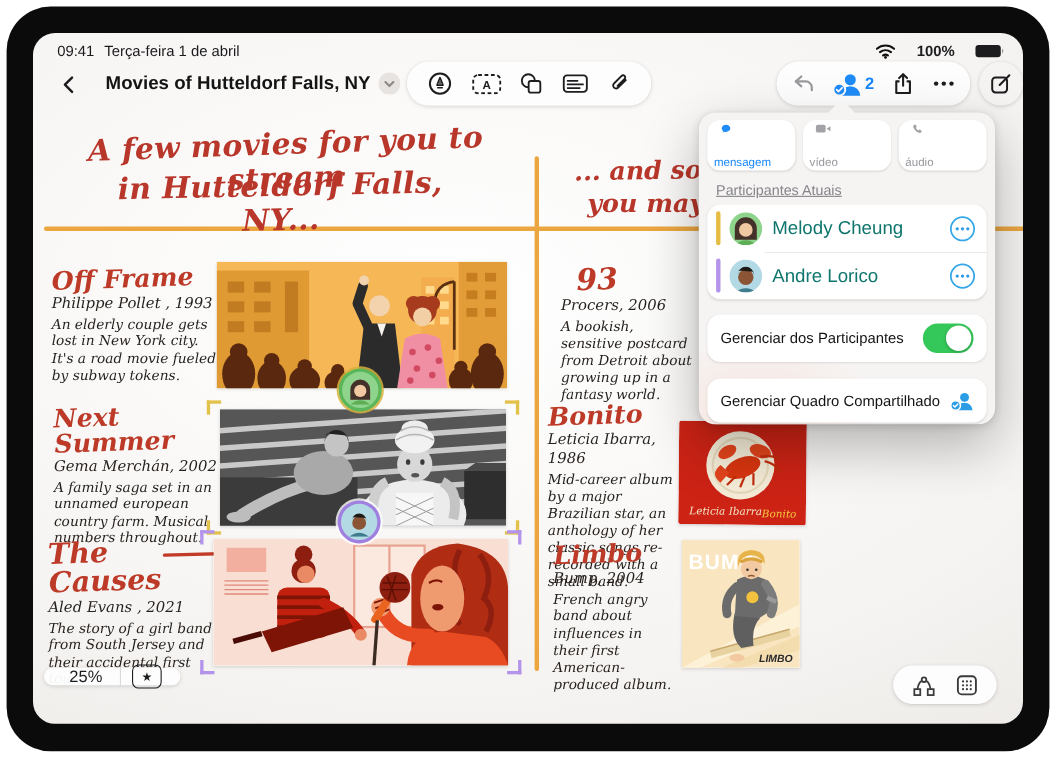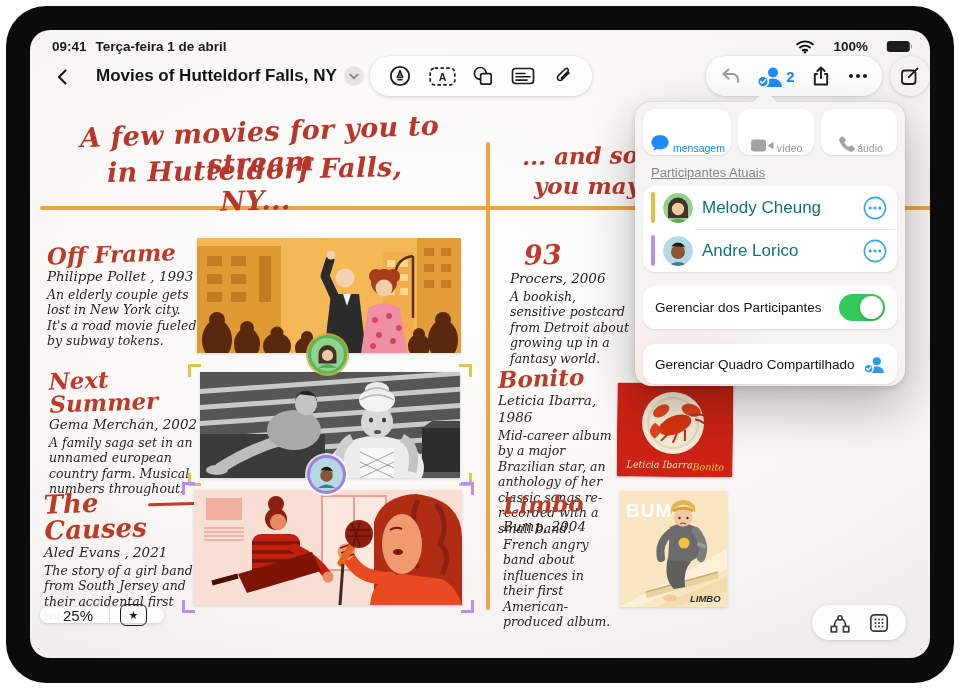--- a/index.html
+++ b/index.html
@@ -3,21 +3,21 @@
 <meta charset="utf-8">
 <style>
   html,body{margin:0;padding:0;background:#fff;}
   *{box-sizing:border-box;}
   .device{position:relative;width:960px;height:689px;background:#fff;font-family:"Liberation Sans",sans-serif;overflow:hidden;}
   .bezel{position:absolute;left:6px;top:6px;width:948px;height:677px;background:#0b0b0c;border-radius:40px;}
   .screen{position:absolute;left:30px;top:30px;width:900px;height:628px;border-radius:20px;overflow:hidden;
     background:radial-gradient(120% 100% at 42% 38%, #ffffff 0%, #f6f4f2 55%, #e7e4e1 100%);}
 
   
-  .status-left{position:absolute;left:22px;top:9px;font-size:13.5px;font-weight:700;color:#1b1b1d;display:flex;gap:9px;z-index:6;}
+  .status-left{position:absolute;left:22px;top:9px;font-size:13.5px;font-weight:400;color:#1b1b1d;display:flex;gap:9px;z-index:6;}
   .status-right{position:absolute;right:16px;top:9px;display:flex;align-items:center;gap:18px;z-index:6;}
   .status-right .pct{font-size:13.5px;font-weight:600;color:#1b1b1d;}
 
   
   .back-btn{position:absolute;left:14px;top:28px;width:38px;height:38px;border-radius:50%;background:rgba(228,225,222,.85);
     display:flex;align-items:center;justify-content:center;z-index:6;}
   .title-group{position:absolute;left:66px;top:36px;display:flex;align-items:center;gap:7px;z-index:6;text-align:center;}
   .board-title{font-size:17px;font-weight:700;color:#141414;}
   .pill{position:absolute;background:rgba(253,253,253,.96);border-radius:20px;box-shadow:0 1px 4px rgba(0,0,0,.14),0 0 0 .5px rgba(0,0,0,.04);z-index:6;}
   .tools-center{left:340px;top:26px;width:222px;height:40px;display:flex;align-items:center;justify-content:space-around;padding:0 10px;}
@@ -25,21 +25,21 @@
   .compose-btn{left:860px;top:26px;width:40px;height:40px;display:flex;align-items:center;justify-content:center;}
   .tool-btn{display:flex;align-items:center;justify-content:center;background:none;border:0;padding:2px;cursor:pointer;}
   .collab-count{color:#1787fa;font-size:15px;font-weight:600;margin-left:3px;}
 
   
   .popover{position:absolute;left:605px;top:72px;width:270px;height:284px;border-radius:16px;z-index:10;
     background:radial-gradient(70% 40% at 20% 96%, #f6e4de 0%, rgba(246,228,222,0) 60%), #f6f4f3;
     box-shadow:0 20px 50px rgba(0,0,0,.28),0 2px 8px rgba(0,0,0,.12),0 0 0 .5px rgba(0,0,0,.05);}
   .popover-arrow{position:absolute;left:121px;top:-8px;width:18px;height:18px;background:#f6f4f3;transform:rotate(45deg);border-radius:3px;}
   .pop-actions{position:absolute;left:8px;top:7px;right:8px;height:46px;display:flex;gap:7px;}
-  .action-btn{flex:1;background:#fff;border:0;border-radius:12px;box-shadow:0 1px 2px rgba(0,0,0,.10);display:flex;flex-direction:row;align-items:flex-end;justify-content:center;gap:2px;cursor:pointer;padding-top:3px;}
+  .action-btn{flex:1;background:#fff;border:0;border-radius:12px;box-shadow:0 1px 2px rgba(0,0,0,.10);display:flex;flex-direction:column;align-items:flex-start;justify-content:center;gap:20px;cursor:pointer;padding-top:3px;}
   .action-label{font-size:10.5px;color:#98989d;}
   .action-label.active{color:#1787fa;}
   .pop-header{position:absolute;left:16px;top:63px;font-size:13px;color:#85858a;text-decoration:underline;}
   .participants-card{position:absolute;left:8px;right:8px;top:84px;height:86px;background:#fff;border-radius:12px;box-shadow:0 1px 2px rgba(0,0,0,.10);}
   .p-row{position:relative;height:43px;display:flex;align-items:center;padding-left:8px;}
   .p-bar{width:4px;height:31px;border-radius:2px;margin-right:8px;}
   .p-name{font-size:17px;color:#0f766e;margin-left:9px;}
   .p-options{margin-left:auto;margin-right:10px;background:none;border:0;padding:0;cursor:pointer;display:flex;}
   .p-divider{position:absolute;left:52px;right:0;top:43px;height:1px;background:#e9e9eb;}
   .pop-pill{position:absolute;left:8px;right:8px;background:#fff;border-radius:12px;box-shadow:0 1px 2px rgba(0,0,0,.10);display:flex;align-items:center;padding:0 12px;}

